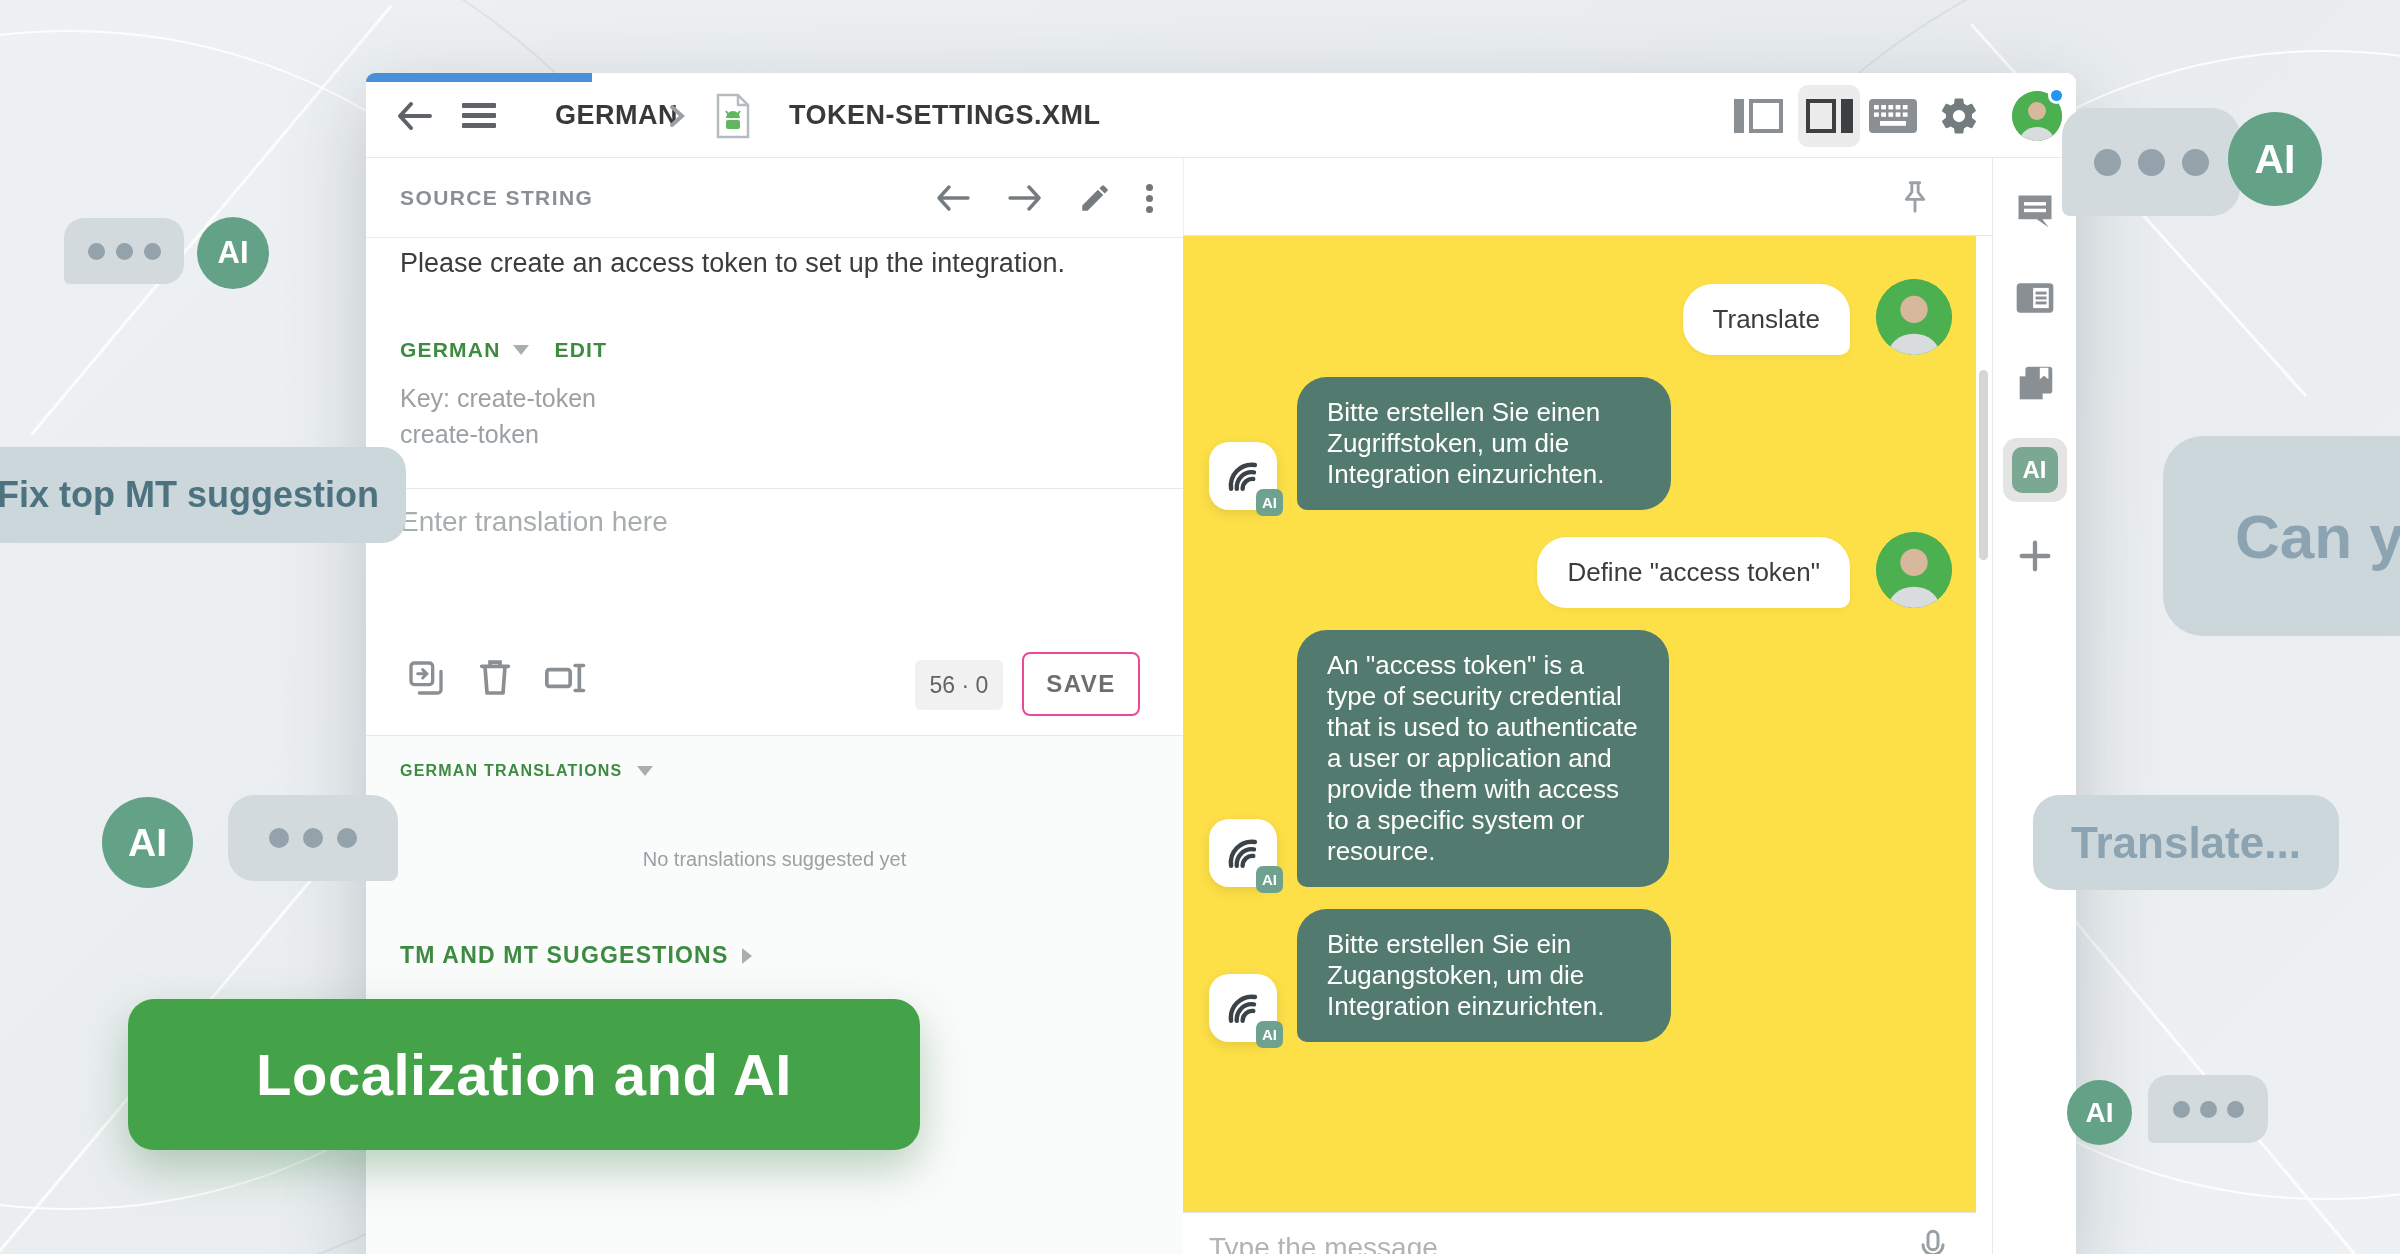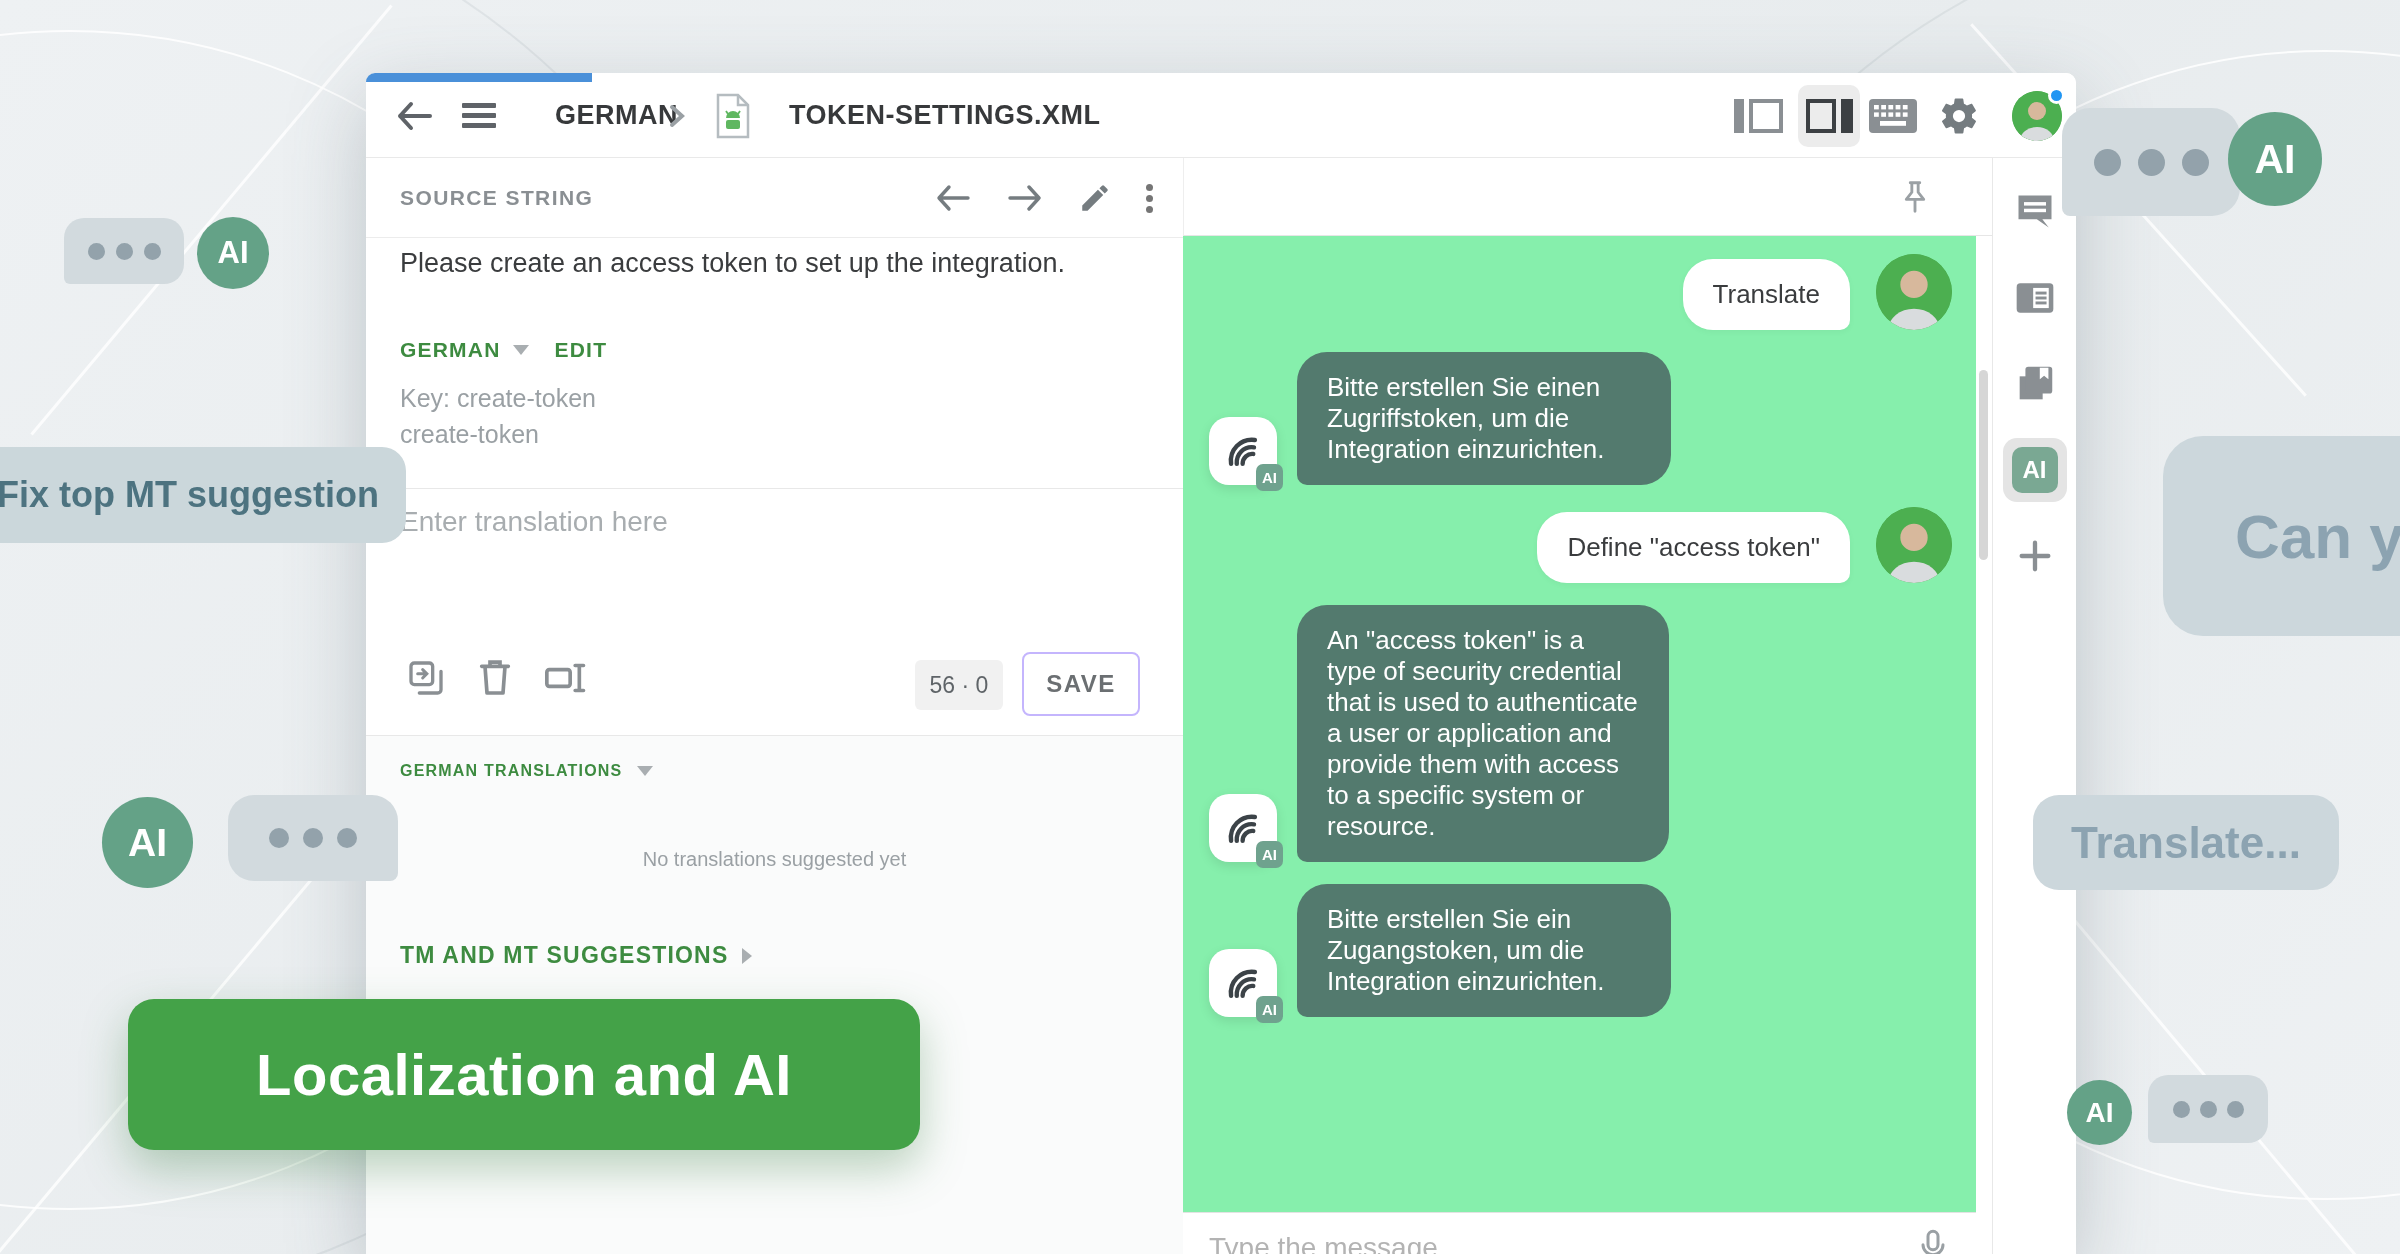--- a/index.html
+++ b/index.html
@@ -53,33 +53,33 @@
   .ctx-line2 { position:absolute; left:34px; top:262px; font-size:25px; color:#9aa0a4; }
   .trans-divider { position:absolute; left:0; top:330px; width:100%; height:1px; background:#e8e8e8; }
   .trans-input { position:absolute; left:34px; top:348px; width:720px; height:140px; border:none; outline:none;
                  resize:none; font-family:"Liberation Sans",sans-serif; font-size:28px; color:#3a3c3e; background:transparent; }
   .trans-input::placeholder { color:#a8adb0; }
   .ed-toolbar { position:absolute; left:40px; top:500px; display:flex; align-items:center; gap:32px; }
   .counter { position:absolute; left:549px; top:502px; width:88px; height:50px; background:#f1f1f1;
              border-radius:6px; display:flex; align-items:center; justify-content:center;
              font-size:23px; color:#5f6468; }
   .save-btn { position:absolute; left:656px; top:494px; width:118px; height:64px; background:#fff;
-              border:2px solid #c4b5fd; border-radius:8px; font-family:"Liberation Sans",sans-serif;
+              border:2px solid #ec4899; border-radius:8px; font-family:"Liberation Sans",sans-serif;
               font-size:24px; font-weight:bold; color:#6b6f72; letter-spacing:1.5px; cursor:pointer; }
   .lower-zone { position:absolute; left:0; top:577px; width:100%; bottom:0; background:#fafbfb; border-top:1px solid #e8e8e8; }
   .sec-head { position:absolute; left:34px; display:flex; align-items:center; gap:14px; }
   .empty-state { position:absolute; left:0; top:112px; width:100%; text-align:center; font-size:20px; color:#9aa0a4; }
 
   
   .chat-pane { position:relative; width:809px; height:100%; background:#fff; }
   .chat-sub { position:absolute; left:0; top:0; width:100%; height:78px; background:#fff;
               border-bottom:1px solid #e6e6e6; border-left:1px solid #eee; }
   .pin { position:absolute; right:58px; top:20px; }
-  .chat-body { position:absolute; left:0; top:78px; right:16px; bottom:0; background:#86efac;
-               padding:18px 24px 0 26px; display:flex; flex-direction:column; overflow:hidden; }
+  .chat-body { position:absolute; left:0; top:78px; right:16px; bottom:0; background:#fde047;
+               padding:43px 24px 0 26px; display:flex; flex-direction:column; overflow:hidden; }
   .msg-row { display:flex; align-items:flex-end; margin-bottom:22px; }
   .msg-row.user { justify-content:flex-end; }
   .bubble { font-size:26px; line-height:31px; padding:20px 30px; max-width:374px; }
   .bubble.ai { background:#537a6e; color:#fff; border-radius:30px 30px 30px 10px; }
   .bubble.user { background:#fff; color:#3a3c3e; border-radius:30px 30px 10px 30px;
                  box-shadow:0 2px 6px rgba(0,0,0,0.04); }
   .ai-avatar { position:relative; width:68px; height:68px; background:#fff; border-radius:20px;
                box-shadow:0 4px 12px rgba(0,0,0,0.10); margin-right:20px; flex:none;
                display:flex; align-items:center; justify-content:center; }
   .ai-badge { position:absolute; right:-6px; bottom:-6px; width:27px; height:27px; background:#6fa28e;

